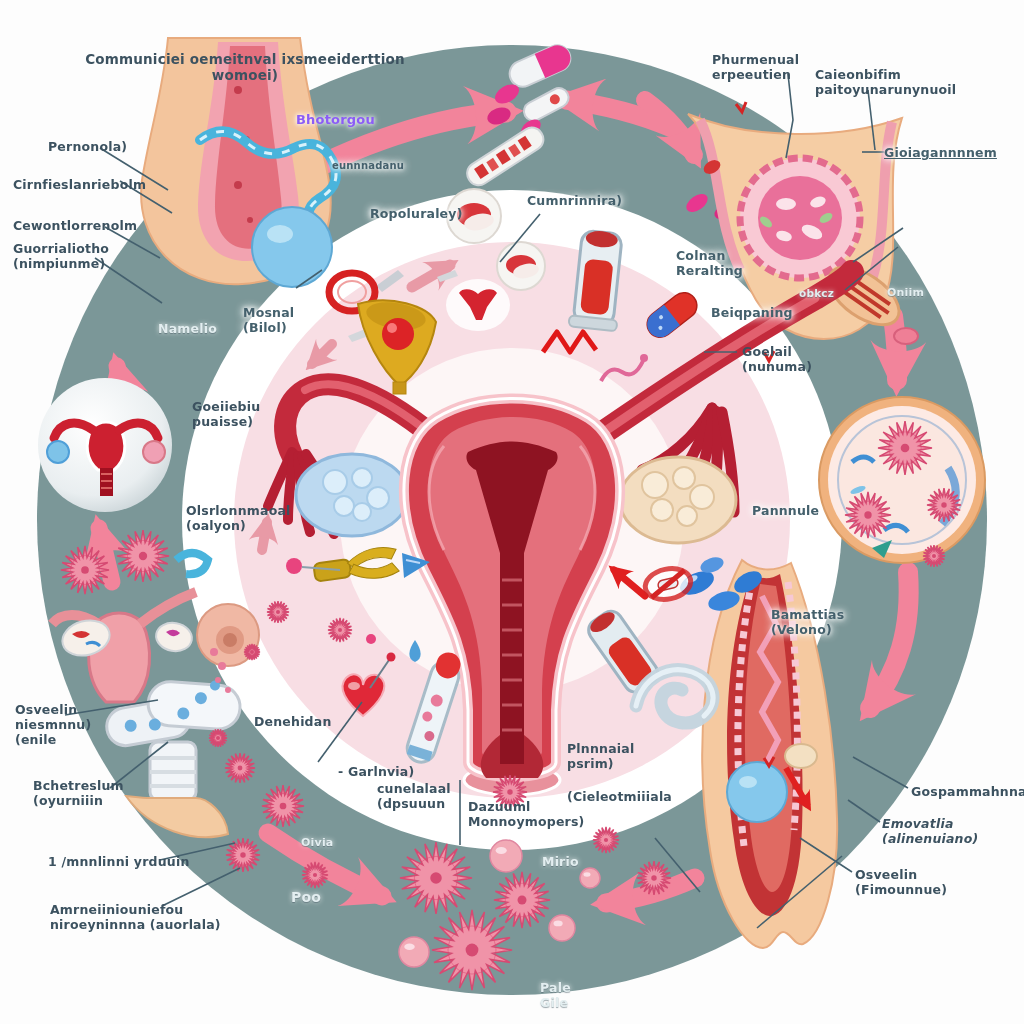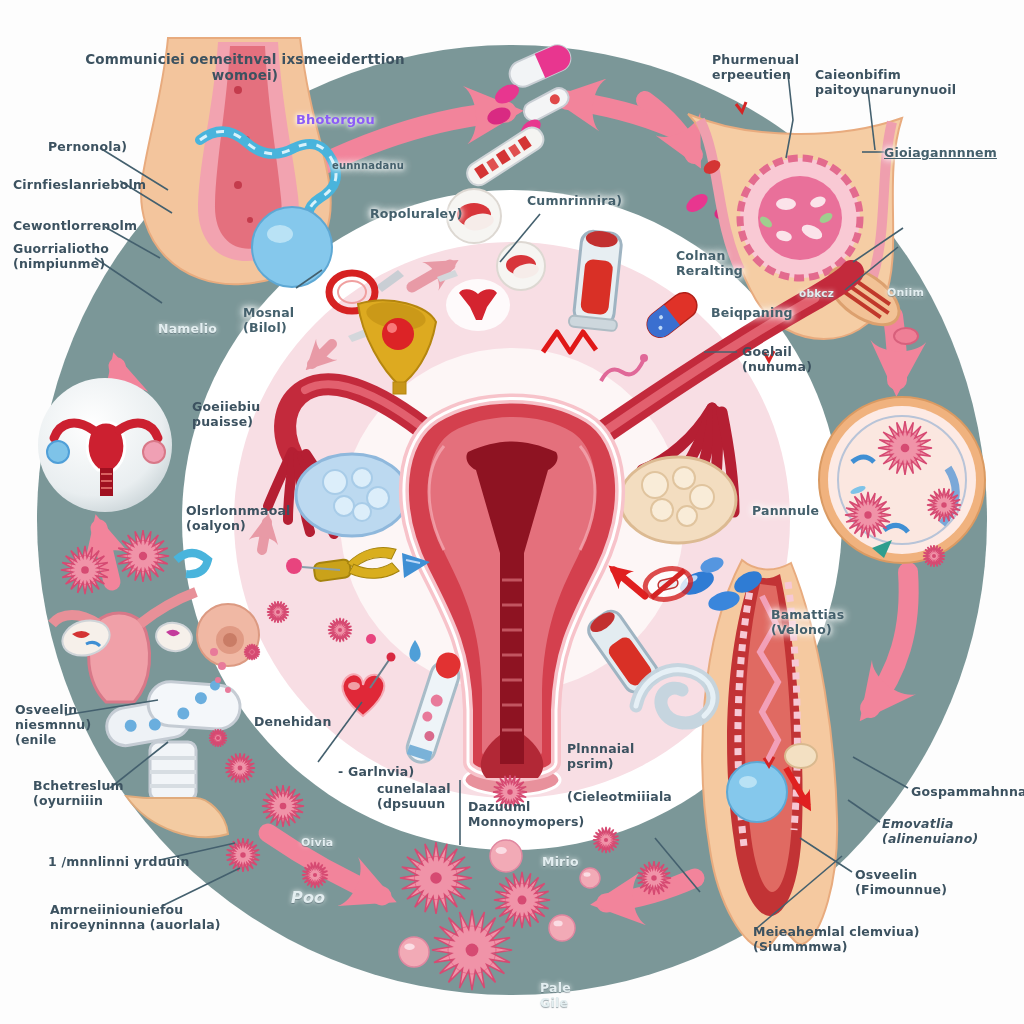--- a/index.html
+++ b/index.html
@@ -514,24 +514,20 @@
         <div>Gospammahnna)</div>
       </div>
       <div class="lbl dark" style="left: 882px; top: 817px; font-style: italic;">
         <div>Emovatlia</div>
         <div>(alinenuiano)</div>
       </div>
       <div class="lbl dark" style="left: 855px; top: 868px;">
         <div>Osveelin</div>
         <div>(Fimounnue)</div>
       </div>
-      <div class="lbl dark" style="left: 753px; top: 925px;">
-        <div>Meieahemlal clemviua)</div>
-        <div>(Siummmwa)</div>
-      </div>
       <div class="lbl dark" style="left: 567px; top: 742px;">
         <div>Plnnnaial</div>
         <div>psrim)</div>
       </div>
       <div class="lbl dark" style="left: 567px; top: 790px;">
         <div>(Cieleotmiiiala</div>
       </div>
       <div class="lbl dark" style="left: 468px; top: 800px;">
         <div>Dazuuml</div>
         <div>Monnoymopers)</div>
@@ -565,17 +561,17 @@
       <div class="lbl dark" style="left: 48px; top: 855px;">
         <div>1 /mnnlinni yrduuin</div>
       </div>
       <div class="lbl dark" style="left: 50px; top: 903px;">
         <div>Amrneiiniouniefou</div>
         <div>niroeyninnna (auorlala)</div>
       </div>
       <div class="lbl glow-light" style="left: 301px; top: 837px; font-size: 11px;">
         <div>Oivia</div>
       </div>
-      <div class="lbl glow-light" style="left: 291px; top: 889px; font-size: 16px; font-style: italic;">
+      <div class="lbl glow-light" style="left: 291px; top: 889px; font-size: 14px;">
         <div>Poo</div>
       </div>
     </div>
 </div>
 
 </body></html>

